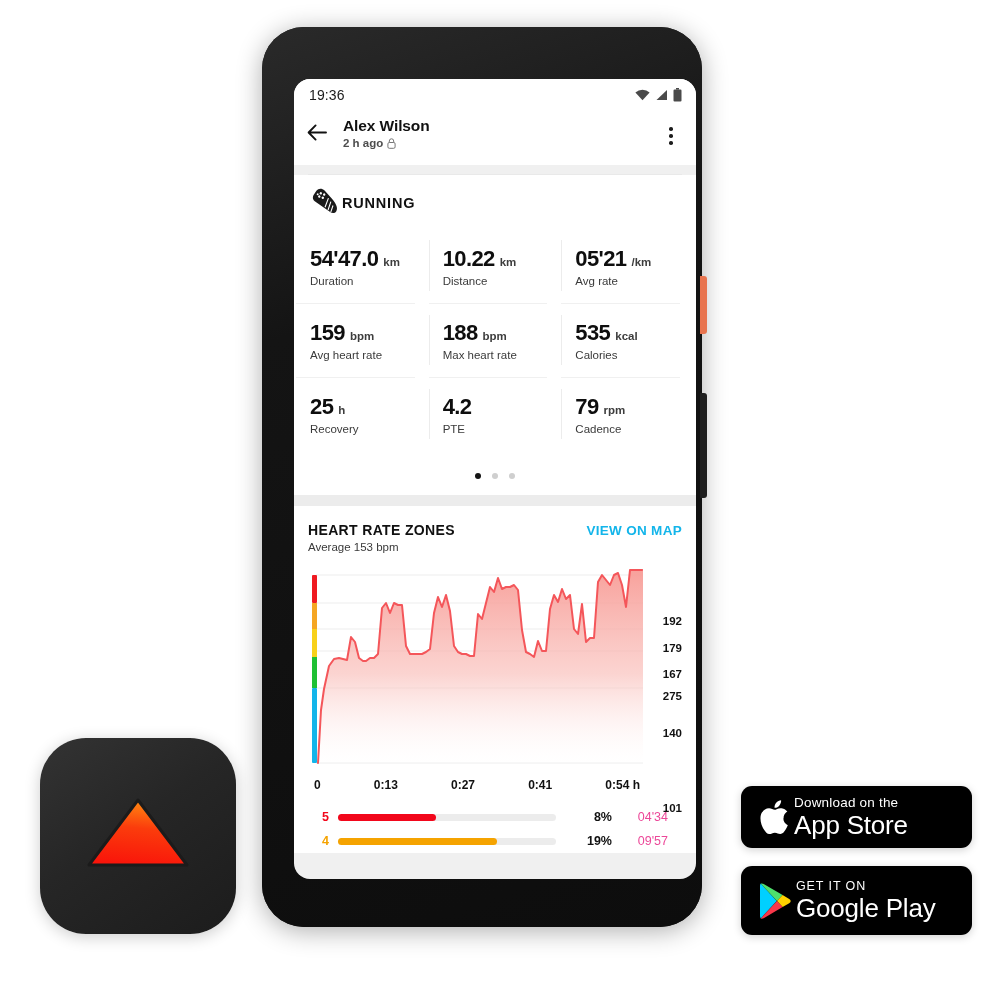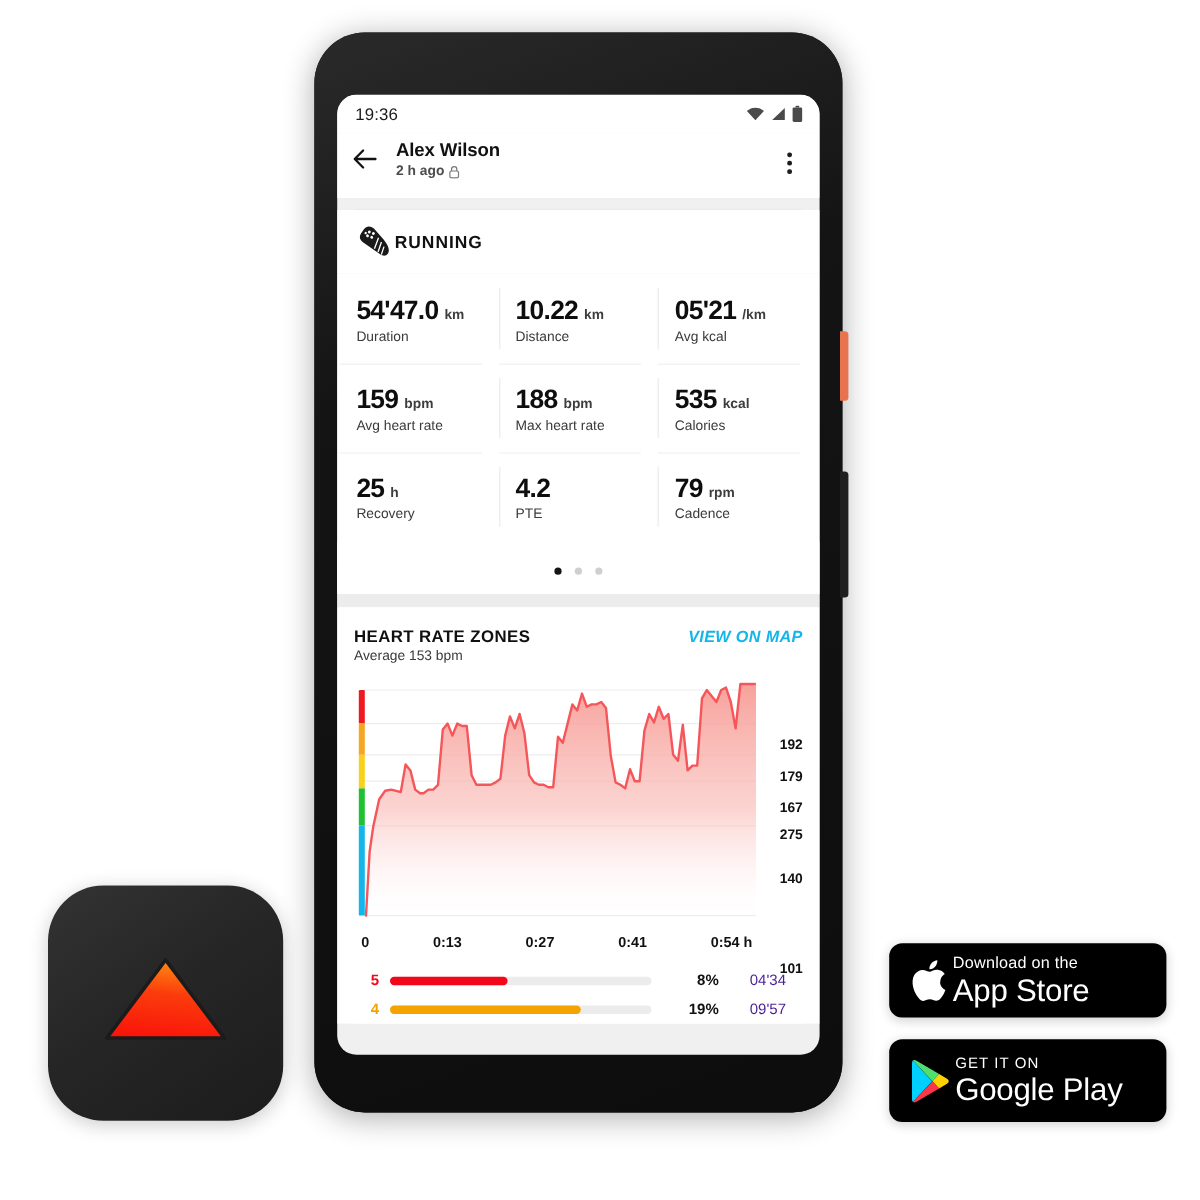--- a/index.html
+++ b/index.html
@@ -41,21 +41,21 @@
     width: 7px; height: 58px; border-radius: 0 3px 3px 0;
     background: #e8744f;
   }
   .side-btn-vol {
     position: absolute; left: 438px; top: 366px;
     width: 7px; height: 105px; border-radius: 0 3px 3px 0;
     background: #1f1f1f;
   }
   
   #screen {
-    position: absolute; left: 19px; top: 52px;
+    position: absolute; left: 32px; top: 52px;
     width: 402px; height: 800px;
     background: #f0f0f0;
     border-radius: 16px;
     overflow: hidden;
   }
 
   
   .statusbar {
     height: 32px; background: #fff; display: flex; align-items: center;
     justify-content: space-between; padding: 0 14px 0 15px;
@@ -103,38 +103,38 @@
   .dots i.on { background: #141414; }
 
   .cardgap { height: 11px; background: #ececec; }
 
   
   .hrcard { background: #fff; padding: 16px 14px 0 14px; }
   .hrhead { display: flex; align-items: flex-start; justify-content: space-between; }
   .hr-title { font-size: 14px; font-weight: 700; letter-spacing: .35px; color: #101010; }
   .hr-sub { font-size: 11.5px; color: #3a3a3a; margin-top: 3px; font-weight: 500; }
   .hr-link { font-size: 13.5px; font-weight: 700; color: #13b5ea; letter-spacing: .3px;
-             cursor: pointer; padding-top: 1px; font-style: italic; }
+             cursor: pointer; padding-top: 1px; }
 
   .chartwrap { position: relative; margin-top: 16px; height: 200px; }
   .chart-svg { display: block; }
   .ylabels { position: absolute; right: 0; top: 0; width: 34px; height: 200px; }
   .ylabels span { position: absolute; right: 0; font-size: 11.5px; font-weight: 600; color: #111; margin-top: 47px; }
   .xlabels { display: flex; justify-content: space-between; padding: 9px 42px 0 6px; }
   .xlabels span { font-size: 12px; font-weight: 600; color: #111; }
 
   
   .zones { padding: 13px 14px 0 14px; background: #fff; }
   .zrow { display: flex; align-items: center; height: 24px; }
   .znum { width: 16px; font-size: 12.5px; font-weight: 700; }
   .ztrack { flex: 1; height: 7px; border-radius: 4px; background: #ececec;
             margin-right: 10px; position: relative; }
   .zfill { position: absolute; left: 0; top: 0; bottom: 0; border-radius: 4px; }
   .zpct { width: 46px; text-align: right; font-size: 12.5px; font-weight: 700; color: #111; }
-  .ztime { width: 56px; text-align: right; font-size: 12.5px; font-weight: 500; color: #4c1d95; }
+  .ztime { width: 56px; text-align: right; font-size: 12.5px; font-weight: 500; color: #ec4899; }
 
   
   #appicon {
     position: absolute; left: 40px; top: 738px; width: 196px; height: 196px;
     border-radius: 46px;
     background: linear-gradient(145deg,#333333 0%, #262626 45%, #1c1c1c 100%);
     box-shadow: 0 3px 16px rgba(0,0,0,0.2);
   }
 
   
@@ -236,21 +236,21 @@
               <span class="stat-unit">km</span>
             </div>
             <div class="stat-lbl">Distance</div>
           </div>
           <div class="stat">
             <div class="vline"></div>
             <div class="stat-val">
               <span class="stat-num">05'21</span>
               <span class="stat-unit">/km</span>
             </div>
-            <div class="stat-lbl">Avg kcal</div>
+            <div class="stat-lbl">Avg rate</div>
           </div>
 
           <div class="stat row2">
             <div class="hline"></div>
             <div class="stat-val">
               <span class="stat-num">159</span>
               <span class="stat-unit">bpm</span>
             </div>
             <div class="stat-lbl">Avg heart rate</div>
           </div>

